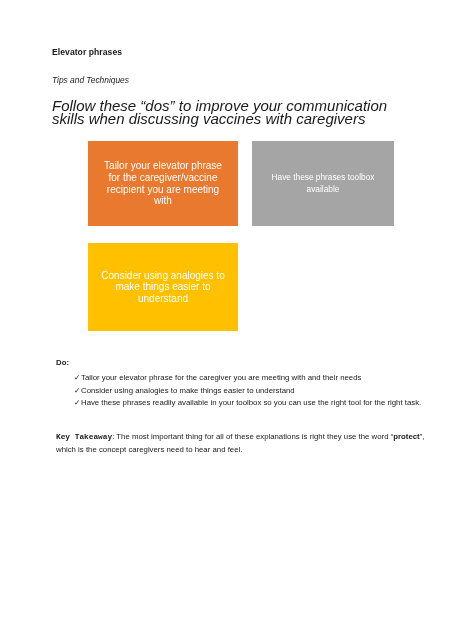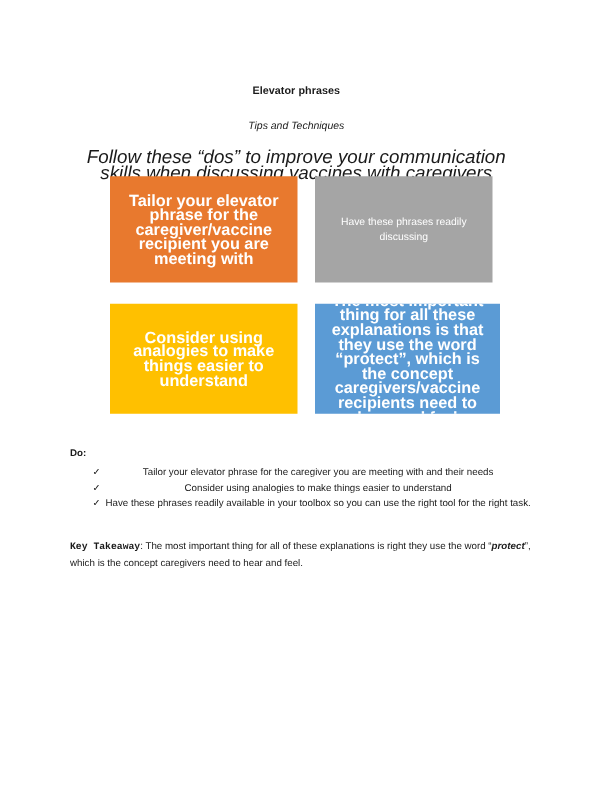--- a/index.html
+++ b/index.html
@@ -31,23 +31,22 @@
     left: 0;
     top: 0;
     width: 474px;
     height: 632px;
   }
 
   
   .title-block {
     position: absolute;
     left: 52px;
-    top: 66px;
+    top: 46px;
     width: 370px;
-    text-align: center;
   }
   .doc-title {
     font-size: 8.6px;
     font-weight: bold;
     color: #1a1a1a;
     line-height: 12px;
     letter-spacing: 0.05px;
   }
   .doc-subtitle {
     font-size: 8.4px;
@@ -73,22 +72,22 @@
     height: 190px;
   }
   .cell {
     position: absolute;
     box-sizing: border-box;
     display: flex;
     align-items: center;
     justify-content: center;
     text-align: center;
     color: #ffffff;
-    font-size: 13px;
-    font-weight: bold;
+    font-size: 10px;
+    font-weight: normal;
     line-height: 11.6px;
     padding: 6px 9px;
     overflow: hidden;
   }
   .cell-text {
     display: block;
     white-space: pre-line;
   }
 
   .cell-orange {
@@ -153,36 +152,34 @@
     width: 20px;
     padding-left: 18px;
     box-sizing: border-box;
     font-size: 7.6px;
     color: #1a1a1a;
     line-height: 12.6px;
   }
   .do-item-text {
     flex: 1 1 auto;
     padding-left: 5px;
-    text-align: center;
   }
 
   
   .takeaway {
     position: absolute;
     left: 56px;
     top: 431px;
     width: 374px;
     font-size: 7.8px;
     color: #1a1a1a;
     line-height: 12.6px;
   }
   .takeaway b { font-weight: bold; font-family: Liberation Mono, monospace; }
   .takeaway .kw {
-    font-style: italic;
     font-weight: bold;
   }
 </style>
 </head>
 <body>
 
 <div class="page">
   <div class="page-body">
 
     <div class="title-block">
@@ -191,30 +188,27 @@
       <div class="doc-lede">Follow these “dos” to improve your communication skills when discussing vaccines with caregivers</div>
     </div>
 
     <div class="matrix">
 
       <div class="cell cell-orange">
         <span class="cell-text">Tailor your elevator phrase for the caregiver/vaccine recipient you are meeting with</span>
       </div>
 
       <div class="cell cell-gray">
-        <span class="cell-text">Have these phrases readily discussing</span>
+        <span class="cell-text">Have these phrases toolbox available</span>
       </div>
 
       <div class="cell cell-yellow">
         <span class="cell-text">Consider using analogies to make things easier to understand</span>
       </div>
 
-      <div class="cell cell-blue">
-        <span class="cell-text">The most important thing for all these explanations is that they use the word “protect”, which is the concept caregivers/vaccine recipients need to hear and feel</span>
-      </div>
 
     </div>
 
     <div class="do-section">
       <div class="do-heading">Do:</div>
       <ul class="do-list">
         <li class="do-item">
           <span class="check-icon">✓</span>
           <span class="do-item-text">Tailor your elevator phrase for the caregiver you are meeting with and their needs</span>
         </li>

